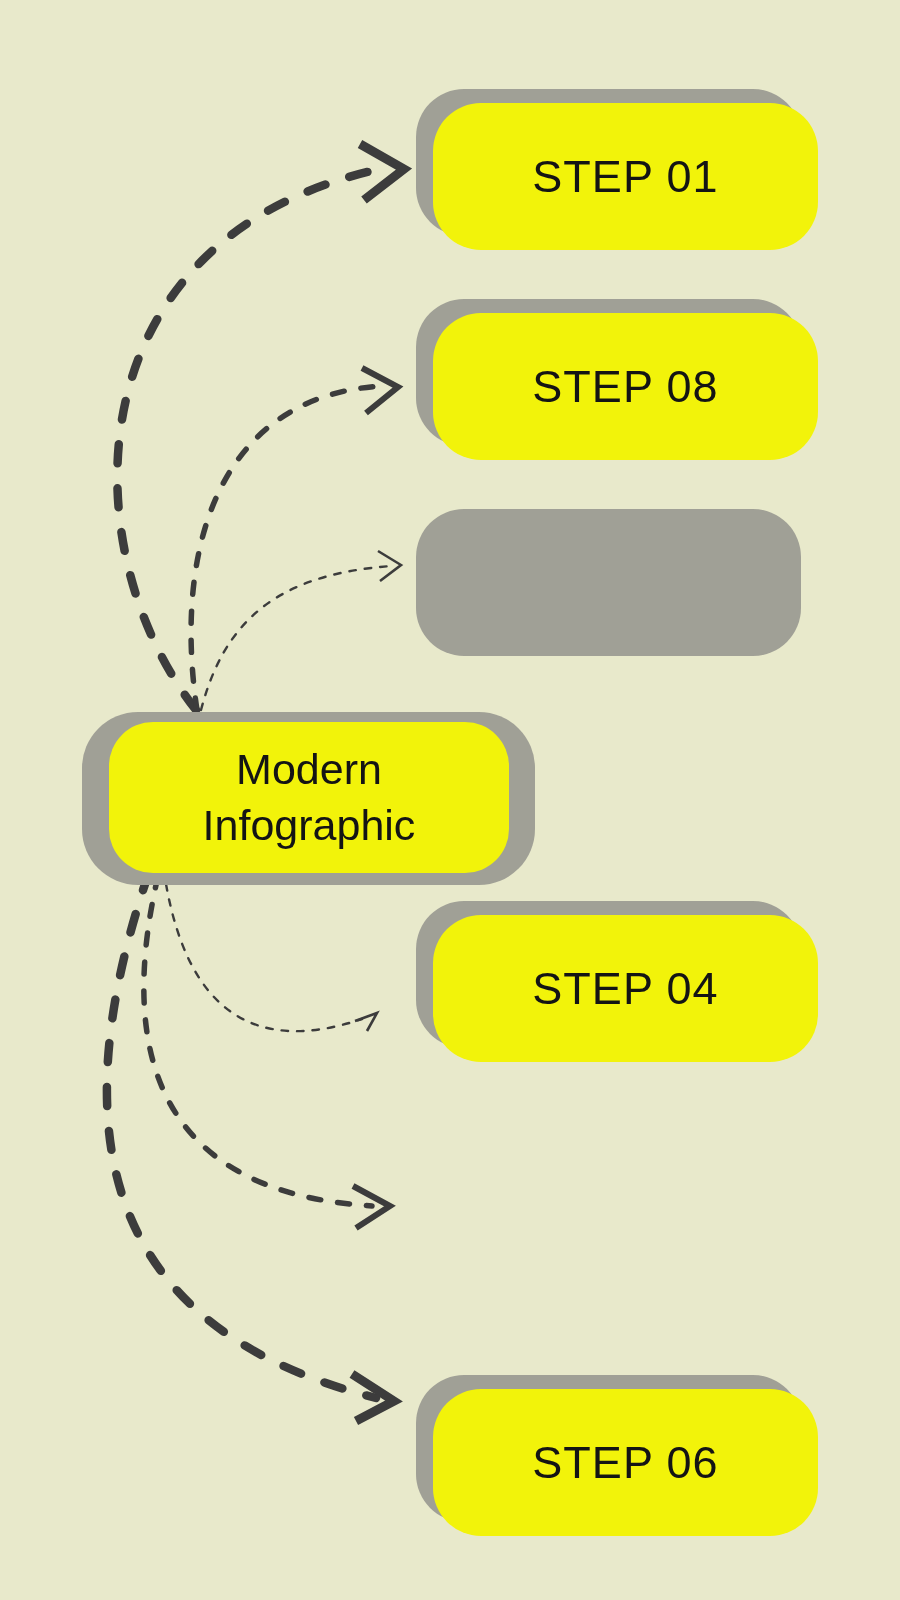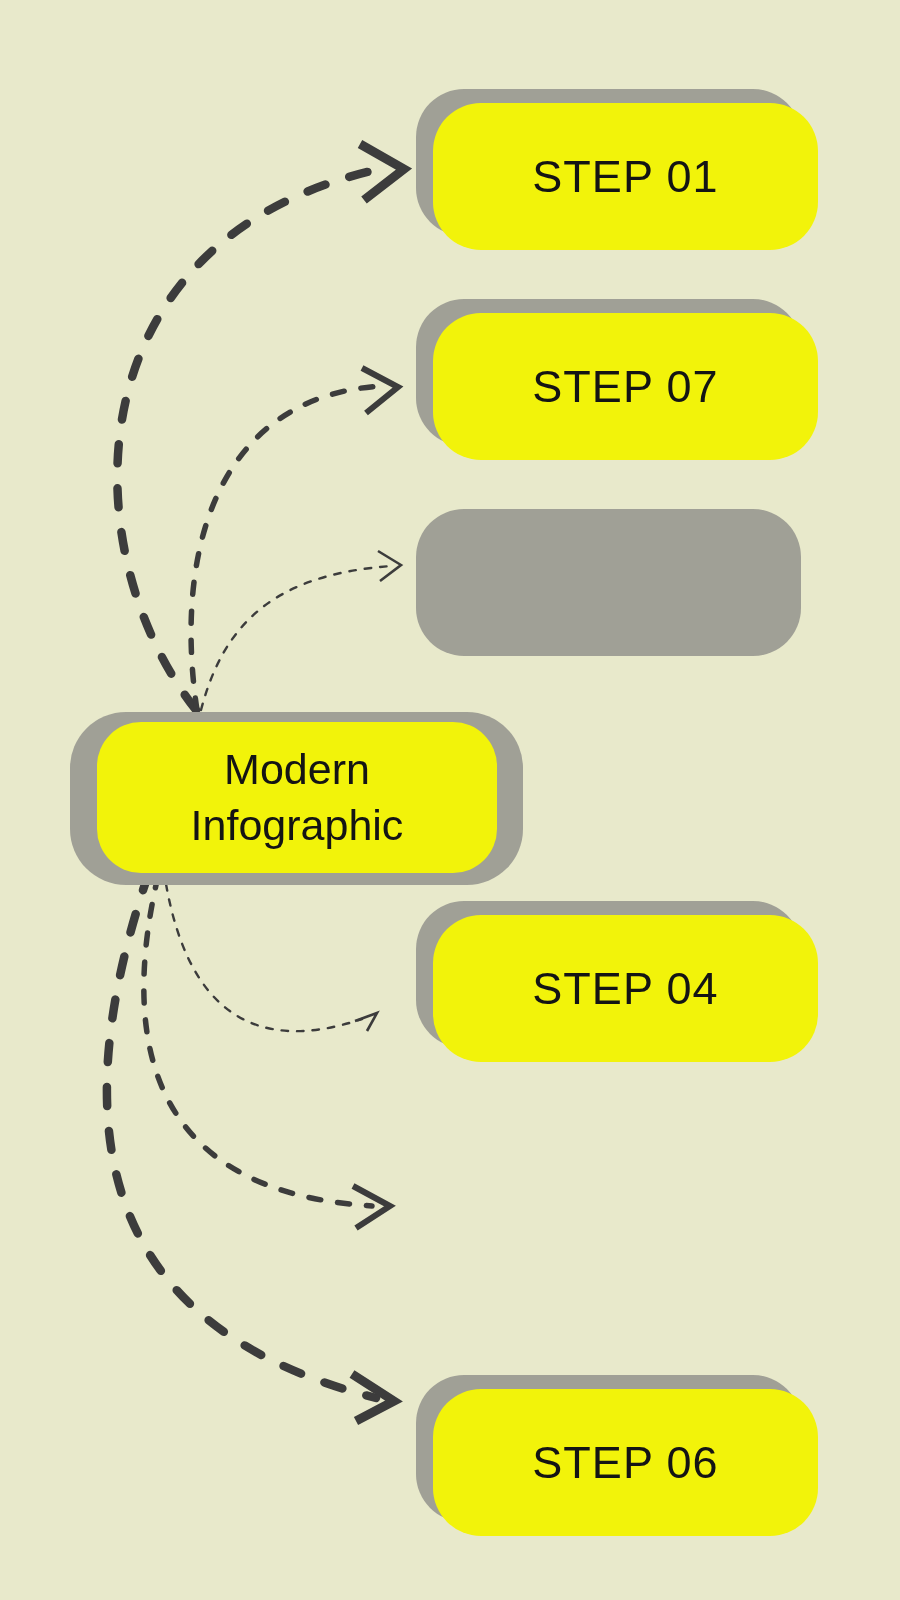--- a/index.html
+++ b/index.html
@@ -77,21 +77,21 @@
   .step-label {
     font-size: 45px;
     font-weight: 500;
     letter-spacing: 1px;
     color: var(--text-color);
   }
 
   
   .hub {
     position: absolute;
-    left: 70px;
+    left: 82px;
     top: 712px;
     width: 453px;
     height: 173px;
     z-index: 2;
   }
   .hub .shadow {
     position: absolute;
     inset: 0;
     background: var(--box-shadow);
     border-radius: 56px;
@@ -150,21 +150,21 @@
   <div class="step" style="top:89px">
     <div class="shadow"></div>
     <div class="face">
       <span class="step-label">STEP 01</span>
     </div>
   </div>
 
   <div class="step" style="top:299px">
     <div class="shadow"></div>
     <div class="face">
-      <span class="step-label">STEP 07</span>
+      <span class="step-label">STEP 08</span>
     </div>
   </div>
 
   <div class="step" style="top:509px">
     <div class="shadow"></div>
   </div>
 
   <div class="hub">
     <div class="shadow"></div>
     <div class="face">

